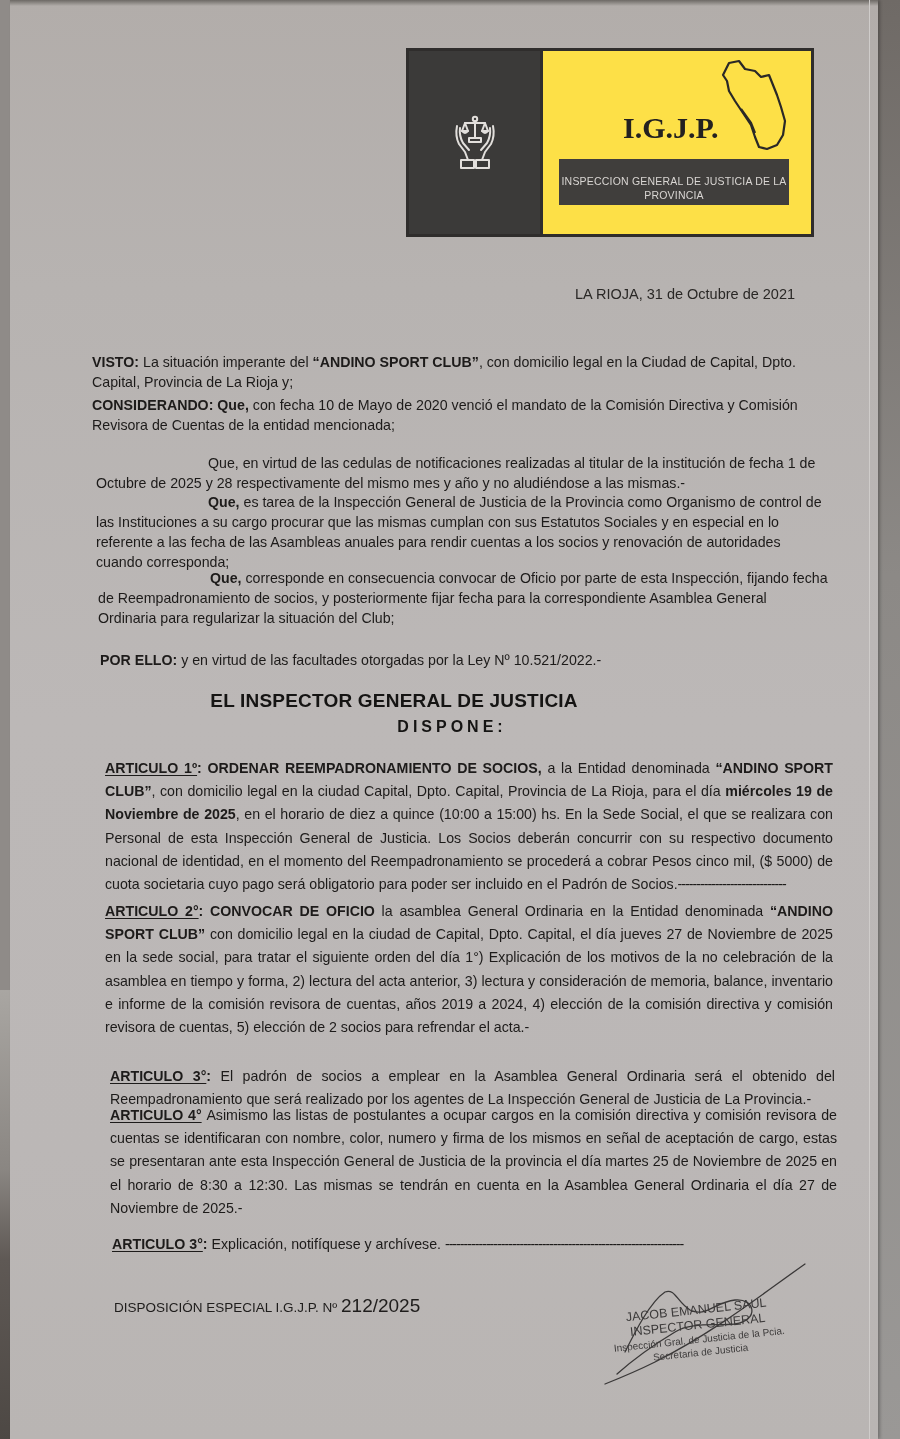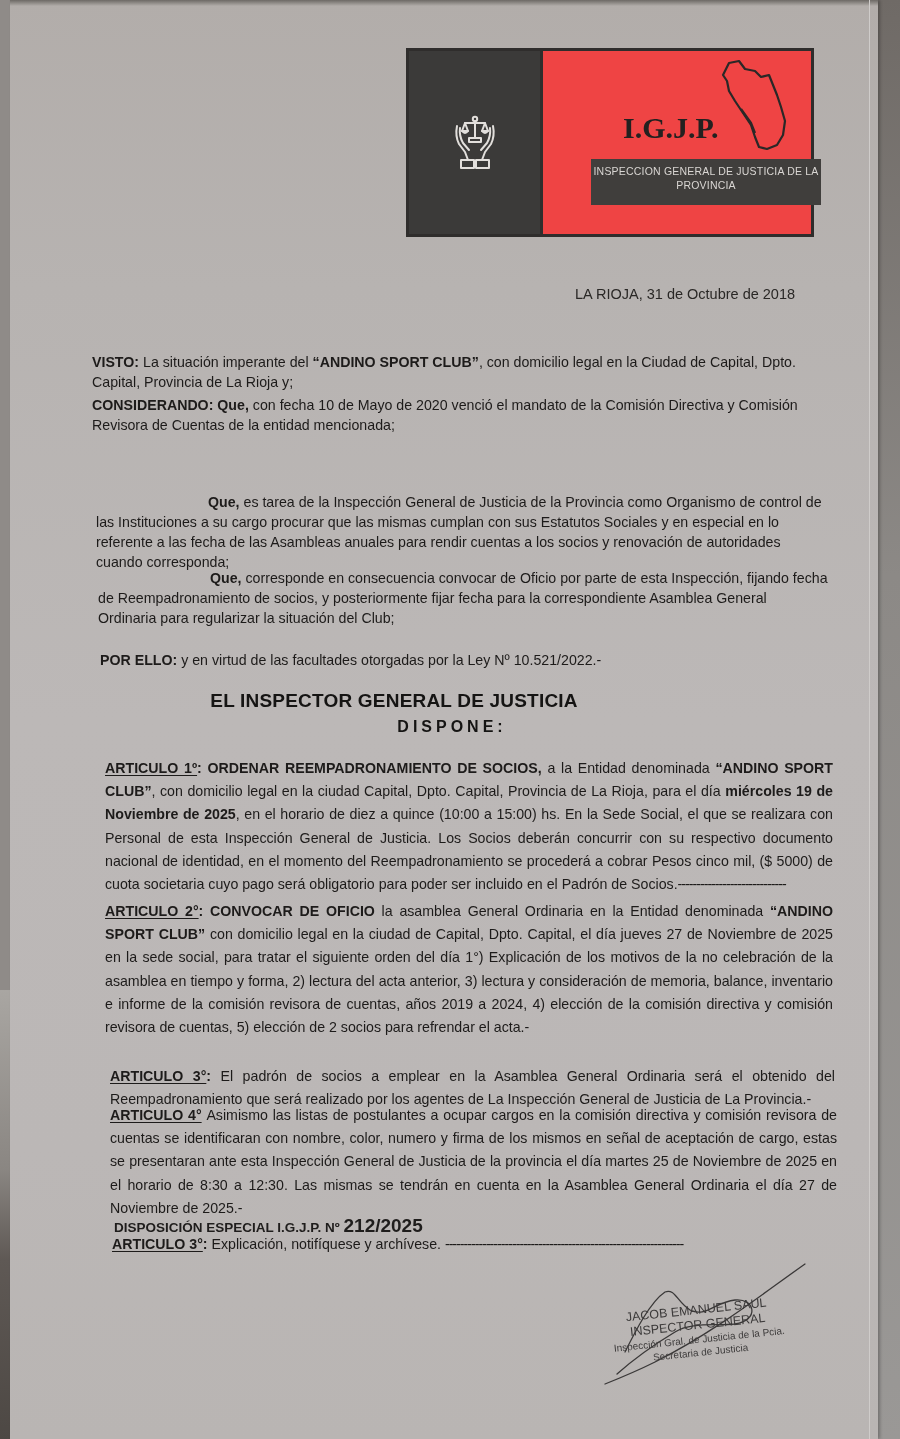--- a/index.html
+++ b/index.html
@@ -35,32 +35,32 @@
     .logo-box {
       position:absolute; left:396px; top:48px; width:402px; height:183px;
       border:3px solid #2f2d2c; background:#c9c6c4;
       display:flex;
     }
     .logo-dark {
       width:131px; height:100%; background:#3b3a39;
       display:flex; align-items:center; justify-content:center;
     }
     .logo-light {
-      flex:1; position:relative; border-left:3px solid #2f2d2c; background:#ef4444;text-decoration:underline;
+      flex:1; position:relative; border-left:3px solid #2f2d2c; background:#fde047;text-decoration:underline;
     }
     .logo-acronym {
       position:absolute; left:80px; top:60px;
       font-family:"Liberation Serif", serif; font-weight:bold; font-size:30px;
       color:#232120; letter-spacing:0;
     }
     .logo-banner {
       position:absolute; left:16px; top:108px; width:230px; height:46px;
       background:#403e3c; color:#d9d6d3;
       font-size:10.5px; text-align:center; line-height:14px;
-      padding-top:5px; box-sizing:border-box; letter-spacing:0.2px;margin-left:32px;
+      padding-top:15px; box-sizing:border-box; letter-spacing:0.2px;
     }
     .logo-map { position:absolute; left:172px; top:6px; }
 
     .text { position:absolute; color:#1d1b1a; font-size:14.2px; line-height:20px; }
     .b { font-weight:bold; }
     .u { text-decoration:underline; text-underline-offset:2px; }
 
     .date { left:565px; top:284px; font-size:14.5px; color:#2a2826; }
     .para { left:82px; width:730px; }
     .indent { display:inline-block; width:112px; }
@@ -70,21 +70,21 @@
       font-weight:bold; font-size:19px; color:#151413; letter-spacing:0.2px;
     }
     .heading-sub {
       position:absolute; left:0; width:868px; top:718px; text-align:center;
       font-weight:bold; font-size:16px; color:#151413; letter-spacing:4px;padding-left:8px;
     }
 
     .art { left:95px; width:728px; line-height:23.2px; text-align:justify; }
     .dashes { letter-spacing:-1px; }
 
-    .disp { left:104px; top:1216px; font-size:13.5px; font-weight:bold; color:#1f1d1c; }
+    .disp { left:104px; top:1296px; font-size:13.5px; font-weight:normal; color:#1f1d1c; }
     .disp-num { font-size:19px; }
 
     .signature { position:absolute; left:585px; top:1262px; }
     .stamp {
       position:absolute; left:600px; top:1312px; color:#3c3a3a;
       font-size:12.5px; line-height:15px; transform:rotate(-6deg); transform-origin:left top;
       text-align:center;
     }
     .stamp .s3, .stamp .s4 { font-size:10px; line-height:13px; }
   </style>
@@ -121,26 +121,27 @@
         <path d="M8 18 L14 6 L24 4 L30 12 L40 14 L46 20 L54 18 L58 28 L62 38 L66 50 L70 64 L68 78 L62 88 L52 92 L44 90 L40 80 L36 68 L28 56 L20 44 L14 34 L12 24 Z"></path>
         <path d="M26 52 L36 66 L40 76"></path>
       </svg>
       <div class="logo-banner">
         <div>INSPECCION GENERAL DE JUSTICIA DE LA</div>
         <div>PROVINCIA</div>
       </div>
     </div>
   </div>
 
-  <div class="text date">LA RIOJA, 31 de Octubre de 2018</div>
+  <div class="text date">LA RIOJA, 31 de Octubre de 2021</div>
 
   <div class="text para" style="top:352px;"><span class="b">VISTO:</span><span> La situación imperante del </span><span class="b">“ANDINO SPORT CLUB”</span><span>, con domicilio legal en la Ciudad de Capital, Dpto. Capital, Provincia de La Rioja y;</span></div>
 
   <div class="text para" style="top:395px;"><span class="b">CONSIDERANDO:</span><span class="b"> Que,</span><span> con fecha 10 de Mayo de 2020 venció el mandato de la Comisión Directiva y Comisión Revisora de Cuentas de la entidad mencionada;</span></div>
 
+  <div class="text para" style="top:453px; left:86px; width:726px;"><span class="indent"></span><span>Que, en virtud de las cedulas de notificaciones realizadas al titular de la institución de fecha 1 de Octubre de 2025 y 28 respectivamente del mismo mes y año y no aludiéndose a las mismas.-</span></div>
 
   <div class="text para" style="top:492px; left:86px; width:728px;"><span class="indent"></span><span class="b">Que,</span><span> es tarea de la Inspección General de  Justicia de la Provincia como Organismo de control de las Instituciones a su cargo procurar que las mismas cumplan con sus Estatutos Sociales y en especial en lo referente a las fecha de las Asambleas anuales para rendir cuentas a los socios y renovación de autoridades cuando corresponda;</span></div>
 
   <div class="text para" style="top:568px; left:88px; width:730px;"><span class="indent"></span><span class="b">Que,</span><span> corresponde en consecuencia convocar de Oficio por parte de esta Inspección, fijando fecha de Reempadronamiento de socios, y posteriormente fijar fecha para la correspondiente Asamblea General Ordinaria para regularizar la situación del Club;</span></div>
 
   <div class="text para" style="top:650px; left:90px;"><span class="b">POR ELLO:</span><span> y en virtud de las facultades otorgadas por la Ley Nº 10.521/2022.-</span></div>
 
   <div class="heading-main">EL INSPECTOR GENERAL DE JUSTICIA</div>
   <div class="heading-sub">DISPONE:</div>
 

